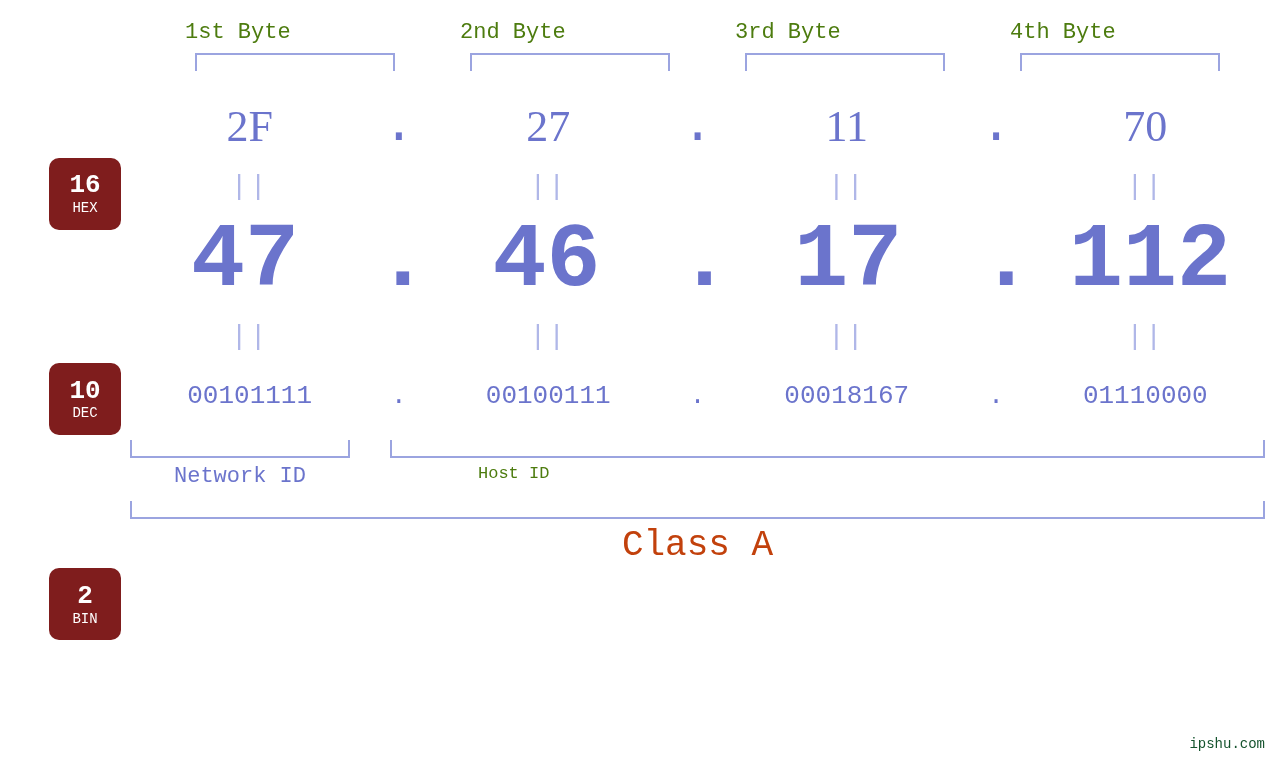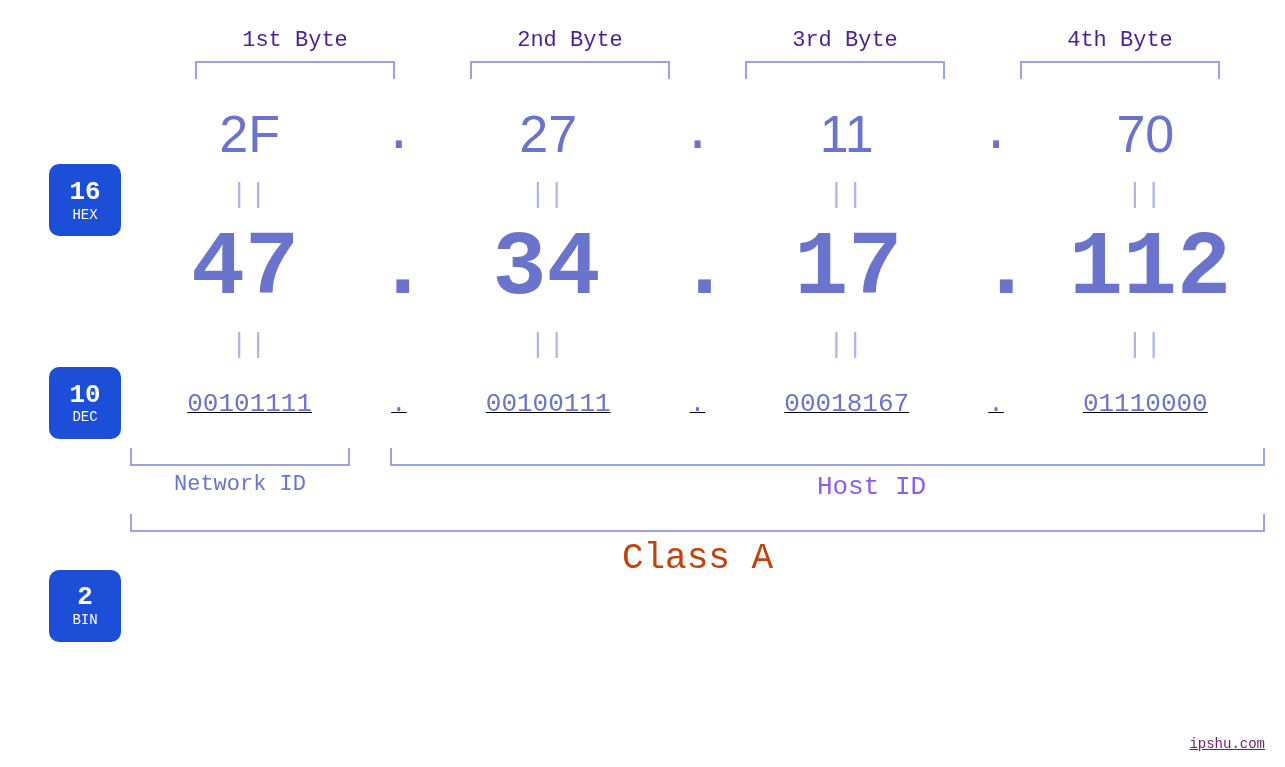--- a/index.html
+++ b/index.html
@@ -29,26 +29,25 @@
     
     .byte-headers {
       display: flex;
       width: 1100px;
       margin-left: 130px;
       padding-top: 20px;
       justify-content: space-around;
     }
 
     .byte-label {
-      color: #4c1d95;
+      color: #4d7c0f;
       font-size: 22px;
       font-family: 'Courier New', Courier, monospace;
-      text-align: center;
+      text-align: left;
       width: 220px;
-      margin-top: 8px;
     }
 
     
     .top-brackets {
       display: flex;
       width: 1100px;
       margin-left: 130px;
       margin-top: 8px;
       justify-content: space-around;
     }
@@ -66,21 +65,21 @@
       display: flex;
       flex-direction: column;
       align-items: center;
       justify-content: space-around;
       padding: 20px 0 60px 40px;
     }
 
     .badge {
       width: 72px;
       height: 72px;
-      background: #1d4ed8;
+      background: #7f1d1d;
       border-radius: 10px;
       display: flex;
       flex-direction: column;
       align-items: center;
       justify-content: center;
       color: white;
     }
 
     .badge-number {
       font-size: 26px;
@@ -105,38 +104,37 @@
       height: 80px;
     }
 
     .row-dec {
       height: 110px;
       gap: 11px;
     }
 
     .row-bin {
       height: 80px;
-      text-decoration: underline;
     }
 
     .cell {
       width: 220px;
       text-align: center;
       color: #6b74cc;
     }
 
     .cell-dot {
       width: 40px;
       text-align: center;
       color: #6b74cc;
     }
 
     .hex-value {
-      font-size: 52px;
-      font-family: Liberation Sans, sans-serif;
+      font-size: 44px;
+      font-family: Liberation Serif, serif;
     }
 
     .dec-value {
       font-size: 90px;
       font-weight: bold;
       font-family: 'Courier New', Courier, monospace;
     }
 
     .dec-dot {
       font-size: 90px;
@@ -164,24 +162,23 @@
     .dot-bin {
       font-size: 26px;
       color: #6b74cc;
     }
 
     
     .watermark {
       position: absolute;
       bottom: 15px;
       right: 20px;
-      color: #701a75;
+      color: #14532d;
       font-size: 14px;
       font-family: 'Courier New', Courier, monospace;
-      text-decoration: underline;
     }
 
     
     .equals-row {
       display: flex;
       align-items: center;
       justify-content: space-around;
       height: 40px;
     }
 
@@ -275,21 +272,21 @@
       </div>
 
       <div class="row row-dec">
         <div class="cell">
           <span class="dec-value">47</span>
         </div>
         <div class="cell-dot">
           <span class="dec-dot">.</span>
         </div>
         <div class="cell">
-          <span class="dec-value">34</span>
+          <span class="dec-value">46</span>
         </div>
         <div class="cell-dot">
           <span class="dec-dot">.</span>
         </div>
         <div class="cell">
           <span class="dec-value">17</span>
         </div>
         <div class="cell-dot">
           <span class="dec-dot">.</span>
         </div>
@@ -344,21 +341,21 @@
 
         <div style="width:220px; height:18px; border-bottom:2px solid #9ba4e0; border-left:2px solid #9ba4e0; border-right:2px solid #9ba4e0;"></div>
         <div style="width:40px;"></div>
 
         <div style="flex:1; height:18px; border-bottom:2px solid #9ba4e0; border-left:2px solid #9ba4e0; border-right:2px solid #9ba4e0;"></div>
       </div>
 
       <div style="display:flex; margin-top:6px;gap:44px;">
         <div style="width:220px; text-align:center; color:#6b74cc; font-size:22px; font-family:'Courier New',Courier,monospace;">Network ID</div>
         <div style="width:40px;"></div>
-        <div style="flex:1; text-align:center; color:#8b5cf6; font-size:26px; font-family:'Courier New',Courier,monospace;">Host ID</div>
+        <div style="flex:1; color:#4d7c0f; font-size:17px; font-family:'Courier New',Courier,monospace;">Host ID</div>
       </div>
 
       <div style="margin-top:12px; width:100%; height:18px; border-bottom:2px solid #9ba4e0; border-left:2px solid #9ba4e0; border-right:2px solid #9ba4e0;"></div>
 
       <div style="text-align:center; color:#c2410c; font-size:36px; font-family:'Courier New',Courier,monospace; margin-top:6px;">Class A</div>
 
     </div>
   </div>
 
   <div class="watermark">ipshu.com</div>

